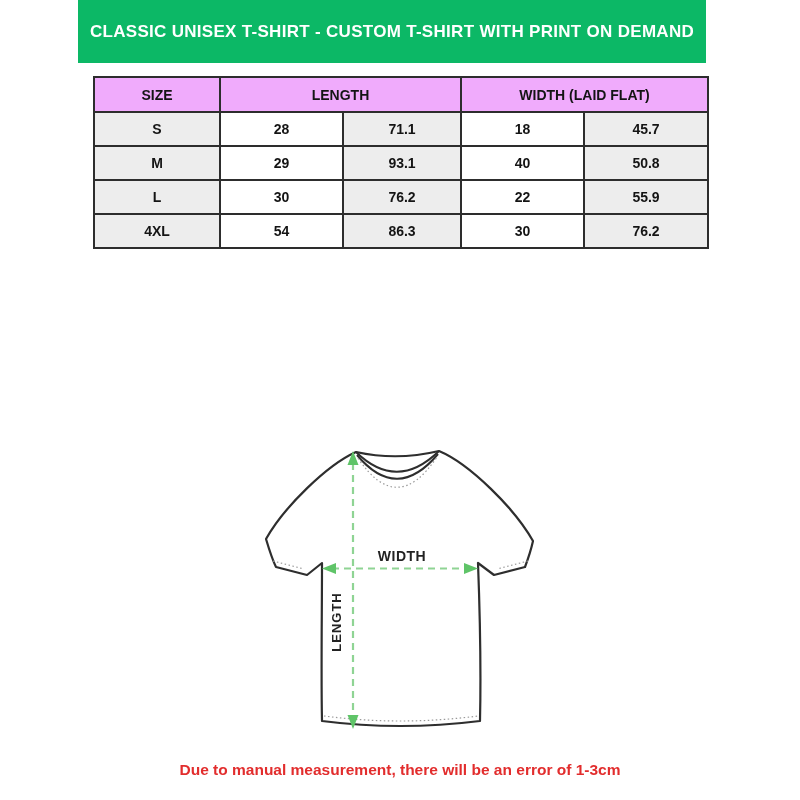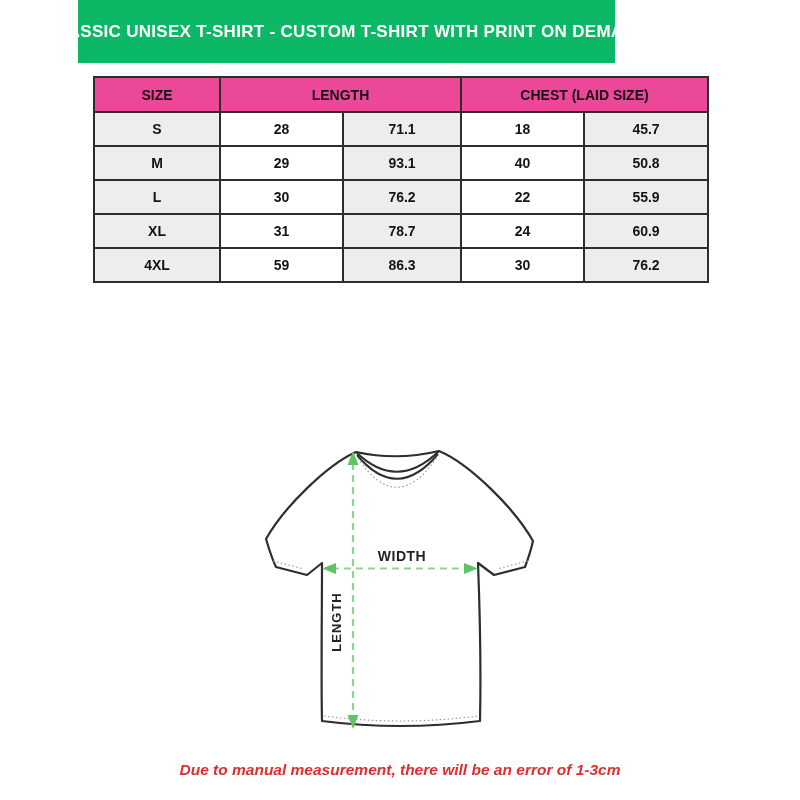--- a/index.html
+++ b/index.html
@@ -1,43 +1,43 @@
 <!DOCTYPE html>
 <html><head>
 <meta charset="utf-8">
 <style>
   html,body { margin:0; padding:0; background:#ffffff; }
   .page {
     position:relative; width:800px; height:800px; background:#ffffff;
     font-family:"Liberation Sans", sans-serif; overflow:hidden;
   }
   .banner {
-    position:absolute; left:78px; top:0; width:537px; height:63px;
+    position:absolute; left:78px; top:0; width:628px; height:63px;
     background:#0CB866; display:flex; align-items:center; justify-content:center;
   }
   .banner-title {
     color:#ffffff; font-weight:bold; font-size:17px; letter-spacing:0.3px;
     white-space:nowrap;
   }
   table.size-table {
     position:absolute; left:93px; top:76px; width:614px;
     border-collapse:collapse; table-layout:fixed;
   }
   .size-table th, .size-table td {
     border:2px solid #2D2D2D; text-align:center; vertical-align:middle;
     font-weight:bold; font-size:14px; color:#141414; padding:0;
   }
-  .size-table thead th { height:33px; background:#ec4899; }
+  .size-table thead th { height:33px; background:#f0abfc; }
   .size-table td { height:32px; }
   .size-table td.shade { background:#EDEDED; }
   .size-table td.plain { background:#ffffff;border-radius:14px; }
   .tshirt-svg { position:absolute; left:230px; top:435px; }
   .note {
     position:absolute; left:0; top:761px; width:800px; text-align:center;
-    color:#E22D2D; font-weight:bold; font-size:15.5px;font-style:italic;
+    color:#E22D2D; font-weight:bold; font-size:15.5px;
   }
 </style>
 </head>
 <body>
 
 <div class="page">
 
   <div class="banner">
     <span class="banner-title">CLASSIC UNISEX T-SHIRT - CUSTOM T-SHIRT WITH PRINT ON DEMAND</span>
   </div>
@@ -47,21 +47,21 @@
       <col style="width:126px">
         <col style="width:123px">
         <col style="width:118px">
         <col style="width:123px">
         <col style="width:124px">
     </colgroup>
     <thead>
       <tr>
         <th>SIZE</th>
         <th colspan="2">LENGTH</th>
-        <th colspan="2">CHEST (LAID SIZE)</th>
+        <th colspan="2">WIDTH (LAID FLAT)</th>
       </tr>
     </thead>
     <tbody>
         <tr>
           <td class="shade">S</td>
           <td class="plain">28</td>
           <td class="shade">71.1</td>
           <td class="plain">18</td>
           <td class="shade">45.7</td>
         </tr>
@@ -73,29 +73,22 @@
           <td class="shade">50.8</td>
         </tr>
         <tr>
           <td class="shade">L</td>
           <td class="plain">30</td>
           <td class="shade">76.2</td>
           <td class="plain">22</td>
           <td class="shade">55.9</td>
         </tr>
         <tr>
-          <td class="shade">XL</td>
-          <td class="plain">31</td>
-          <td class="shade">78.7</td>
-          <td class="plain">24</td>
-          <td class="shade">60.9</td>
-        </tr>
-        <tr>
           <td class="shade">4XL</td>
-          <td class="plain">59</td>
+          <td class="plain">54</td>
           <td class="shade">86.3</td>
           <td class="plain">30</td>
           <td class="shade">76.2</td>
         </tr>
       </tbody>
   </table>
 
   <svg class="tshirt-svg" width="340" height="310" viewBox="0 0 340 310">
 
     <path d="M126,17

